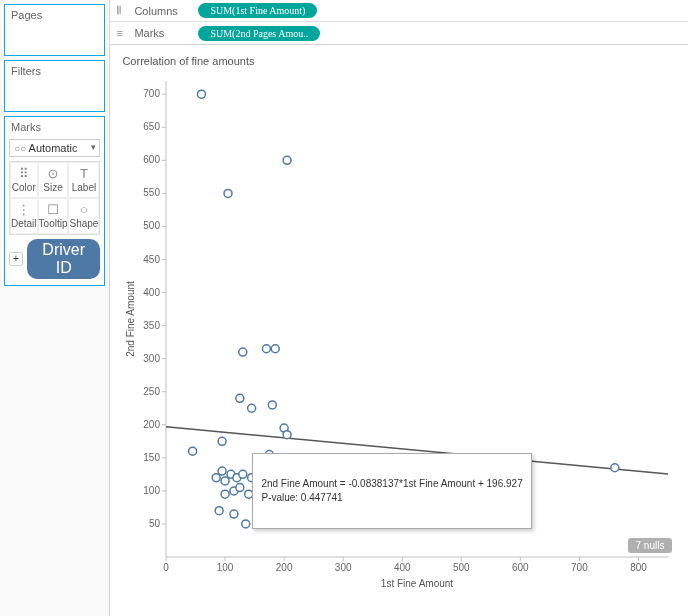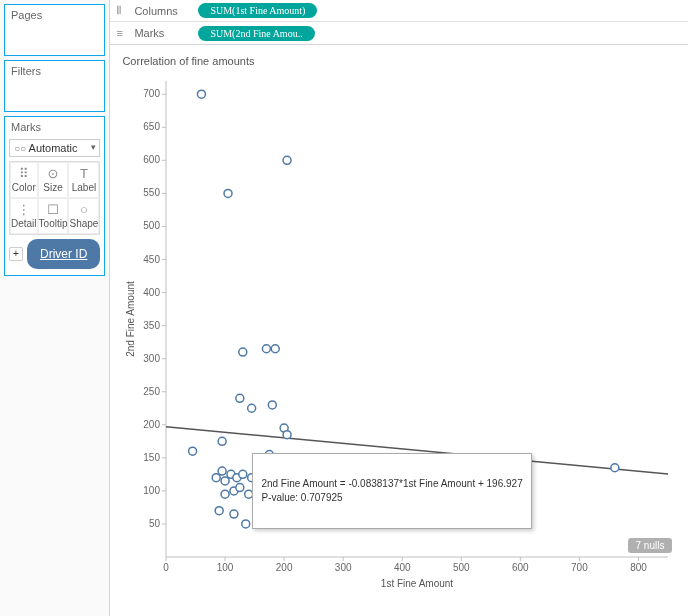--- a/index.html
+++ b/index.html
@@ -11,21 +11,21 @@
 .panel-body { padding: 2px 4px 6px 4px; }
 .pages-body { height: 30px; }
 .filters-body { height: 30px; }
 .marks-select { width: 100%; border: 1px solid #ccc; padding: 2px 4px; font-size: 11px; background: #fff; position: relative; }
 .marks-select::after { content: "▾"; position: absolute; right: 4px; top: 2px; color: #666; font-size: 9px; }
 .marks-grid { display: grid; grid-template-columns: 1fr 1fr 1fr; gap: 0; margin-top: 4px; border: 1px solid #ddd; }
 .mark-cell { border: 1px solid #eee; text-align: center; padding: 4px 0; font-size: 10px; color: #555; cursor: pointer; }
 .mark-icon { display: block; font-size: 13px; color: #888; margin-bottom: 2px; line-height: 1; }
 .pill-row { display: flex; align-items: center; margin-top: 4px; }
 .plus-btn { width: 14px; height: 14px; border: 1px solid #ccc; border-radius: 2px; text-align: center; line-height: 12px; font-size: 10px; margin-right: 4px; background: #fff; cursor: pointer; }
-.pill { background: #4e79a7; color: #fff; border-radius: 10px; padding: 8px 10px; font-size: 12px; flex: 1; text-align: center; text-decoration: underline; }
+.pill { background: #4e79a7; color: #fff; border-radius: 10px; padding: 2px 10px; font-size: 16px; flex: 1; text-align: center; }
 .right-area { flex: 1; display: flex; flex-direction: column; }
 .shelves { border-bottom: 1px solid #d4d4d4; }
 .shelf { display: flex; align-items: center; border-bottom: 1px solid #e0e0e0; height: 22px; padding: 0 6px; }
 .shelf:last-child { border-bottom: none; }
 .shelf-icon { width: 14px; color: #888; font-size: 11px; margin-right: 4px; }
 .shelf-label { width: 60px; color: #666; font-size: 11px; }
 .measure-pill { background: #00a69c; color: #fff; border-radius: 10px; padding: 2px 12px; font-size: 10px; margin-left: 4px; font-family: Liberation Serif, serif; }
 .viz { flex: 1; position: relative; padding: 10px 12px 8px 12px; }
 .viz-title { font-size: 11px; color: #555; font-weight: 400; margin-bottom: 6px; }
 .chart-wrap { position: relative; width: 556px; height: 520px; }
@@ -77,21 +77,21 @@
   <div class="right-area">
     <div class="shelves">
       <div class="shelf">
         <span class="shelf-icon">⦀</span>
         <span class="shelf-label">Columns</span>
         <span class="measure-pill">SUM(1st Fine Amount)</span>
       </div>
       <div class="shelf">
         <span class="shelf-icon">≡</span>
         <span class="shelf-label">Marks</span>
-        <span class="measure-pill">SUM(2nd Fine Amou..</span>
+        <span class="measure-pill">SUM(2nd Pages Amou..</span>
       </div>
     </div>
 
     <div class="viz">
       <div class="viz-title">Correlation of fine amounts</div>
       <div class="chart-wrap">
         <svg id="chart-svg" width="556" height="520">
             <line x1="44" y1="8" x2="44" y2="484" class="axis-line"></line>
             <line x1="44" y1="484" x2="546" y2="484" class="axis-line"></line>
             <line x1="40" y1="450.94444444444446" x2="44" y2="450.94444444444446" class="axis-line"></line>
@@ -171,19 +171,19 @@
             <circle cx="126.68235294117648" cy="421.19444444444446" r="4" class="datapoint"></circle>
             <circle cx="135.54117647058823" cy="421.19444444444446" r="4" class="datapoint"></circle>
             <circle cx="159.16470588235293" cy="427.80555555555554" r="4" class="datapoint"></circle>
             <circle cx="147.35294117647058" cy="434.4166666666667" r="4" class="datapoint"></circle>
             <circle cx="97.15294117647059" cy="437.72222222222223" r="4" class="datapoint"></circle>
             <circle cx="111.91764705882352" cy="441.02777777777777" r="4" class="datapoint"></circle>
             <circle cx="123.72941176470587" cy="450.94444444444446" r="4" class="datapoint"></circle>
           </svg>
         <div class="tooltip" id="tt" style="left:130px; top:380px;">
           <div>2nd Fine Amount = -0.0838137*1st Fine Amount + 196.927</div>
-          <div>P-value: 0.707925</div>
+          <div>P-value: 0.447741</div>
         </div>
         <div class="nulls-badge" style="right:6px; bottom:40px;">7 nulls</div>
       </div>
     </div>
   </div>
 </div>
 
 </body></html>

